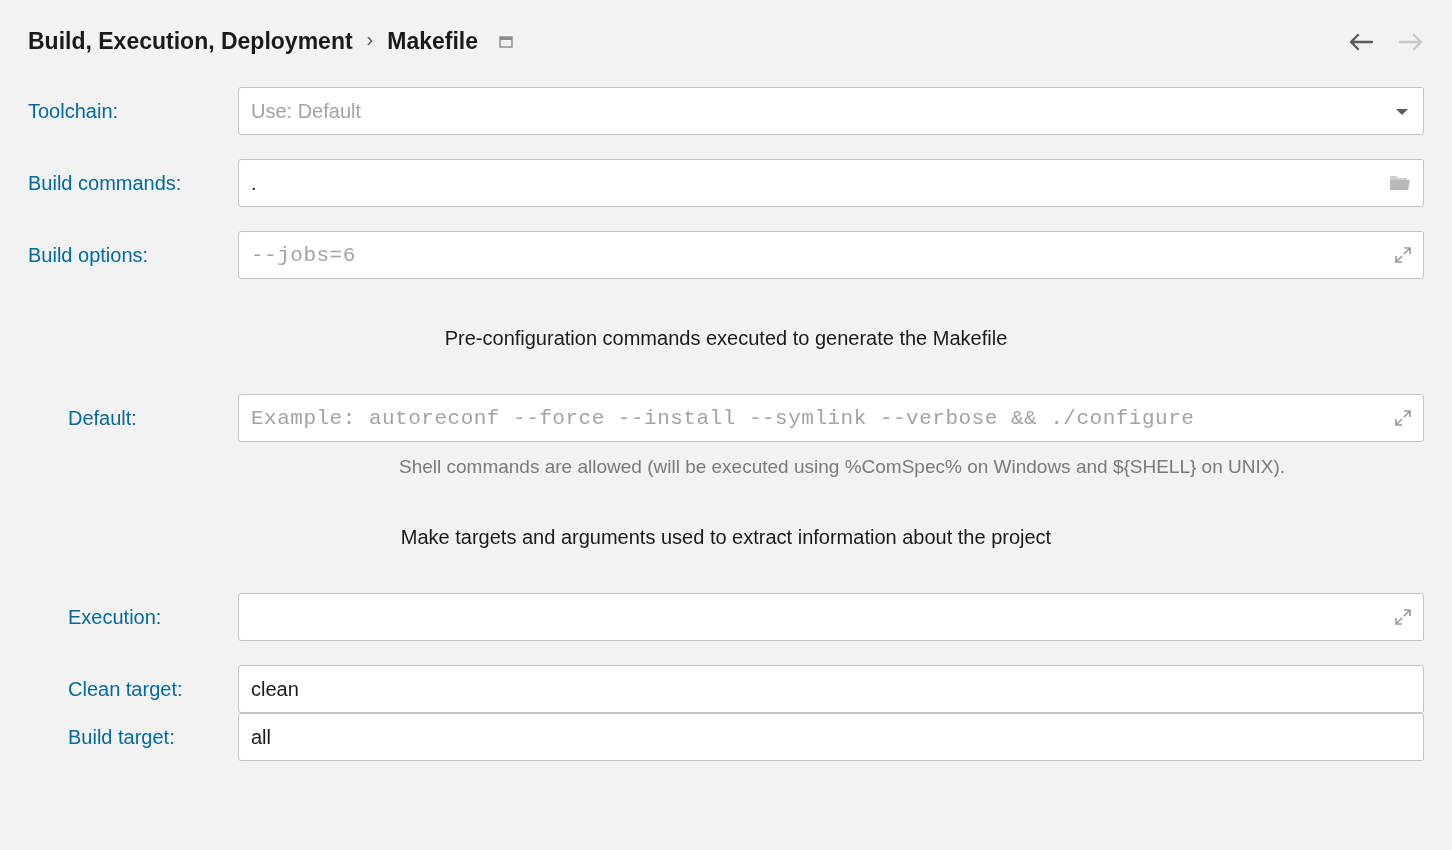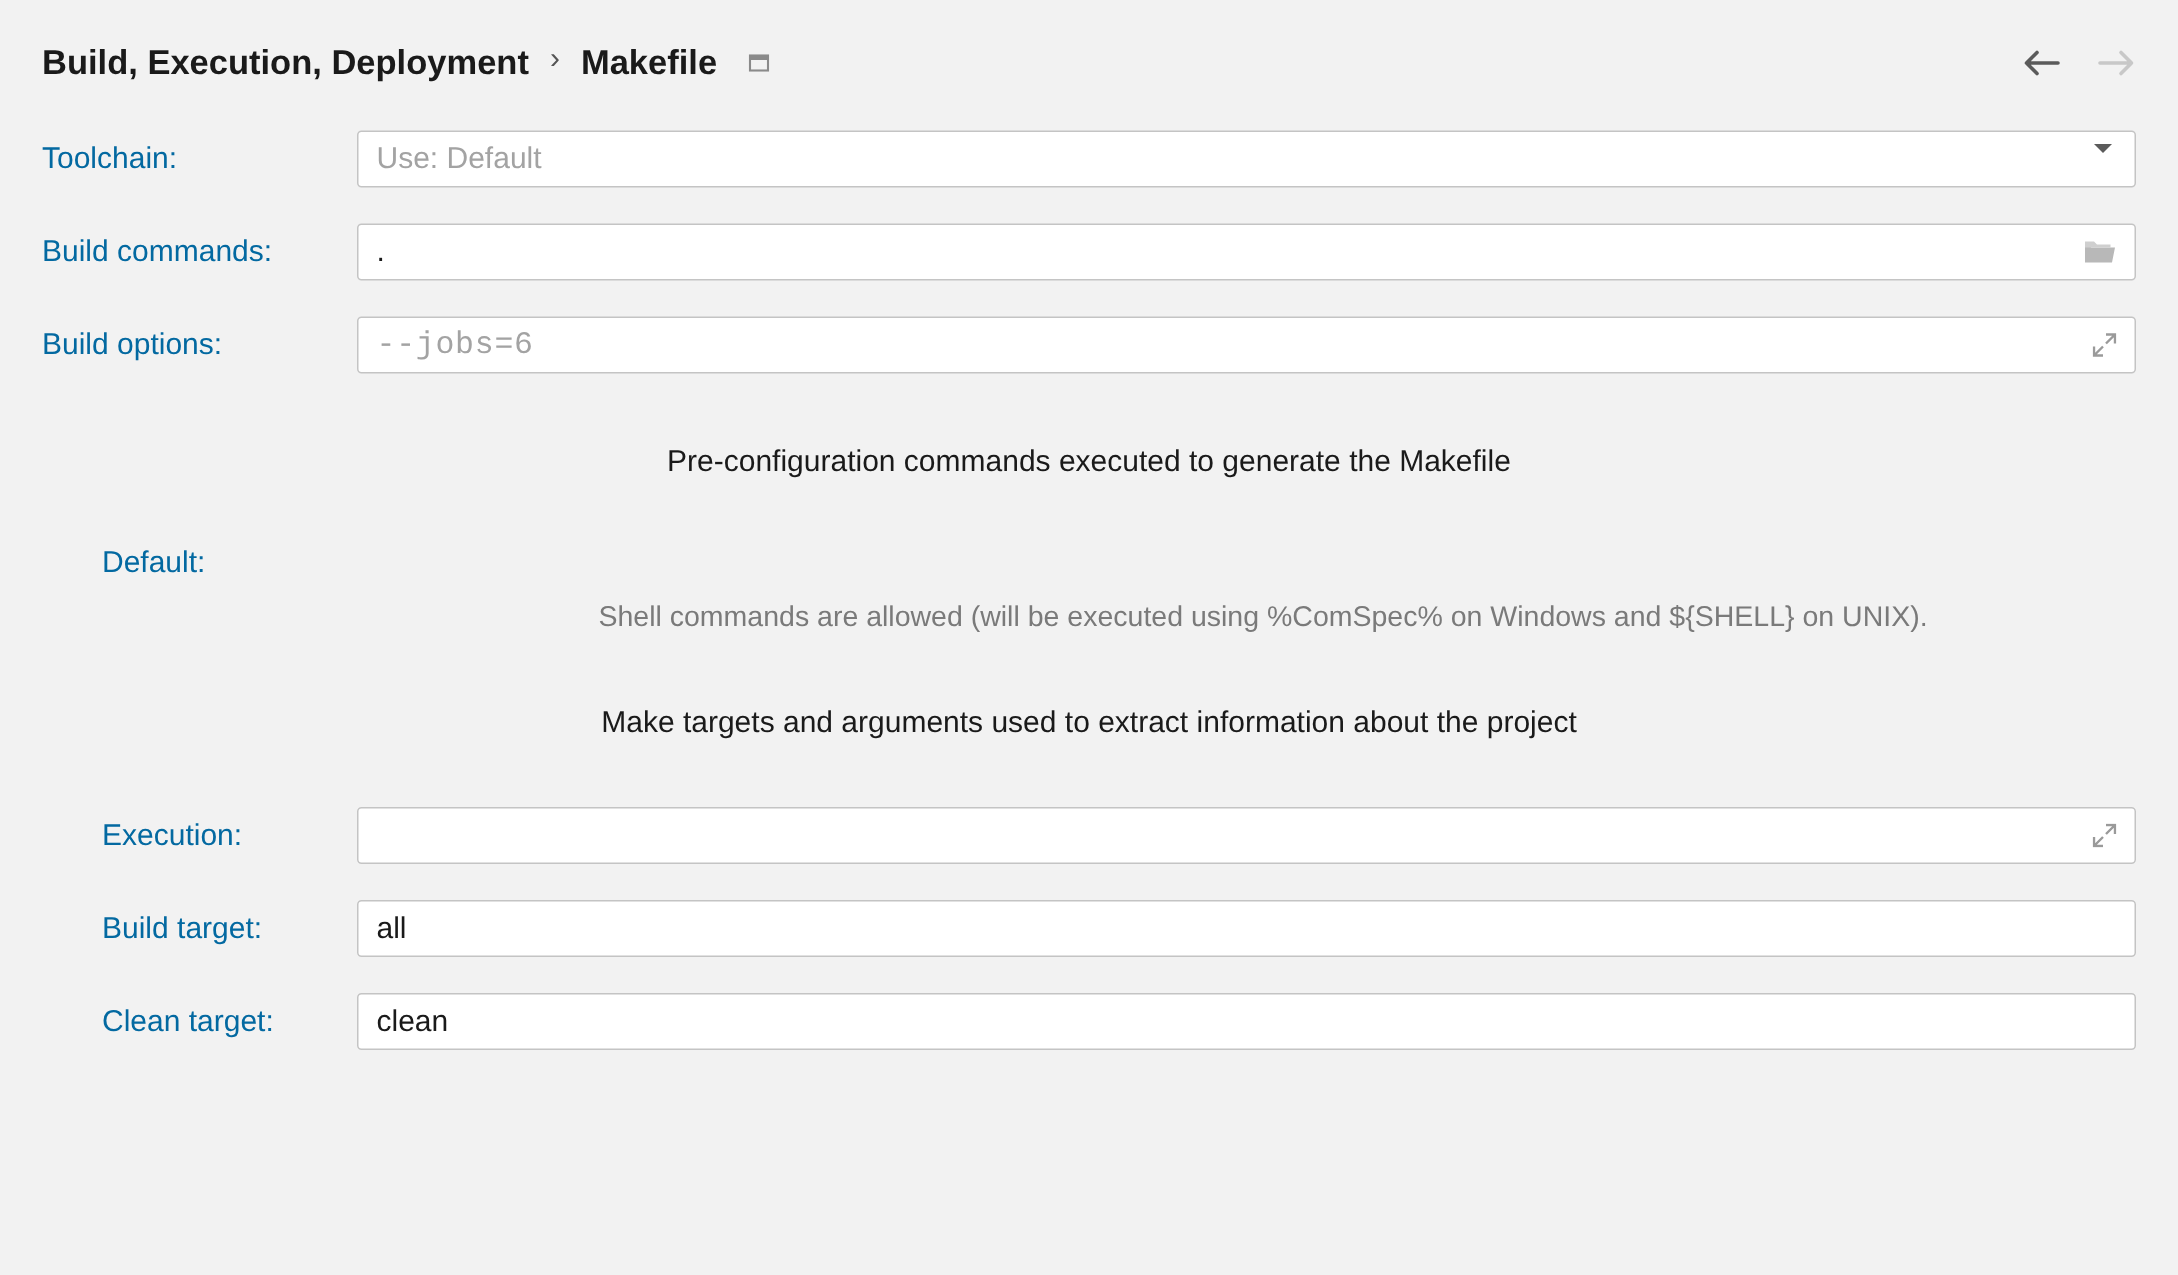--- a/index.html
+++ b/index.html
@@ -55,24 +55,25 @@
     font-size: 20px;
     color: #0369a1;
   }
   .form-label.indent {
     padding-left: 40px;
   }
   .field {
     flex: 1;
     position: relative;
     display: flex;
+    align-items: center;
     background: #fff;
     border: 1px solid #c4c4c4;
     border-radius: 3px;
-    height: 38px;
+    height: 48px;
   }
   .field input {
     flex: 1;
     border: none;
     outline: none;
     background: transparent;
     padding: 0 12px;
     font-size: 20px;
     font-family: inherit;
     height: 100%;
@@ -202,20 +203,29 @@
   </div>
 
   <div class="section">
     <div class="section-title">
       <span class="section-title-text">Pre-configuration commands executed to generate the Makefile</span>
       <span class="section-rule"></span>
     </div>
 
     <div class="form-row">
       <div class="form-label indent">Default:</div>
+      <div class="field">
+        <input type="text" class="mono" placeholder="Example: autoreconf --force --install --symlink --verbose &amp;&amp; ./configure" style="">
+        <span class="trail-icon">
+          <svg width="16" height="16" viewBox="0 0 16 16">
+              <path d="M9 1 L15 1 L15 7 M15 1 L9 7" stroke="#9a9a9a" stroke-width="1.6" fill="none"></path>
+              <path d="M7 15 L1 15 L1 9 M1 15 L7 9" stroke="#9a9a9a" stroke-width="1.6" fill="none"></path>
+            </svg>
+        </span>
+      </div>
     </div>
     <div class="help-text">Shell commands are allowed (will be executed using %ComSpec% on Windows and ${SHELL} on UNIX).</div>
   </div>
 
   <div class="section">
     <div class="section-title">
       <span class="section-title-text">Make targets and arguments used to extract information about the project</span>
       <span class="section-rule"></span>
     </div>
 
@@ -225,29 +235,29 @@
         <input type="text" value="" style="">
         <span class="trail-icon">
           <svg width="16" height="16" viewBox="0 0 16 16">
               <path d="M9 1 L15 1 L15 7 M15 1 L9 7" stroke="#9a9a9a" stroke-width="1.6" fill="none"></path>
               <path d="M7 15 L1 15 L1 9 M1 15 L7 9" stroke="#9a9a9a" stroke-width="1.6" fill="none"></path>
             </svg>
         </span>
       </div>
     </div>
 
+    <div class="form-row" style="margin-bottom:0;">
+      <div class="form-label indent">Clean target:</div>
+      <div class="field">
+        <input type="text" value="clean" style="">
+      </div>
+    </div>
+
     <div class="form-row">
       <div class="form-label indent">Build target:</div>
       <div class="field">
         <input type="text" value="all" style="">
       </div>
     </div>
 
-    <div class="form-row" style="margin-bottom:0;">
-      <div class="form-label indent">Clean target:</div>
-      <div class="field">
-        <input type="text" value="clean" style="">
-      </div>
-    </div>
-
   </div>
 
 </div>
 
 </body></html>

